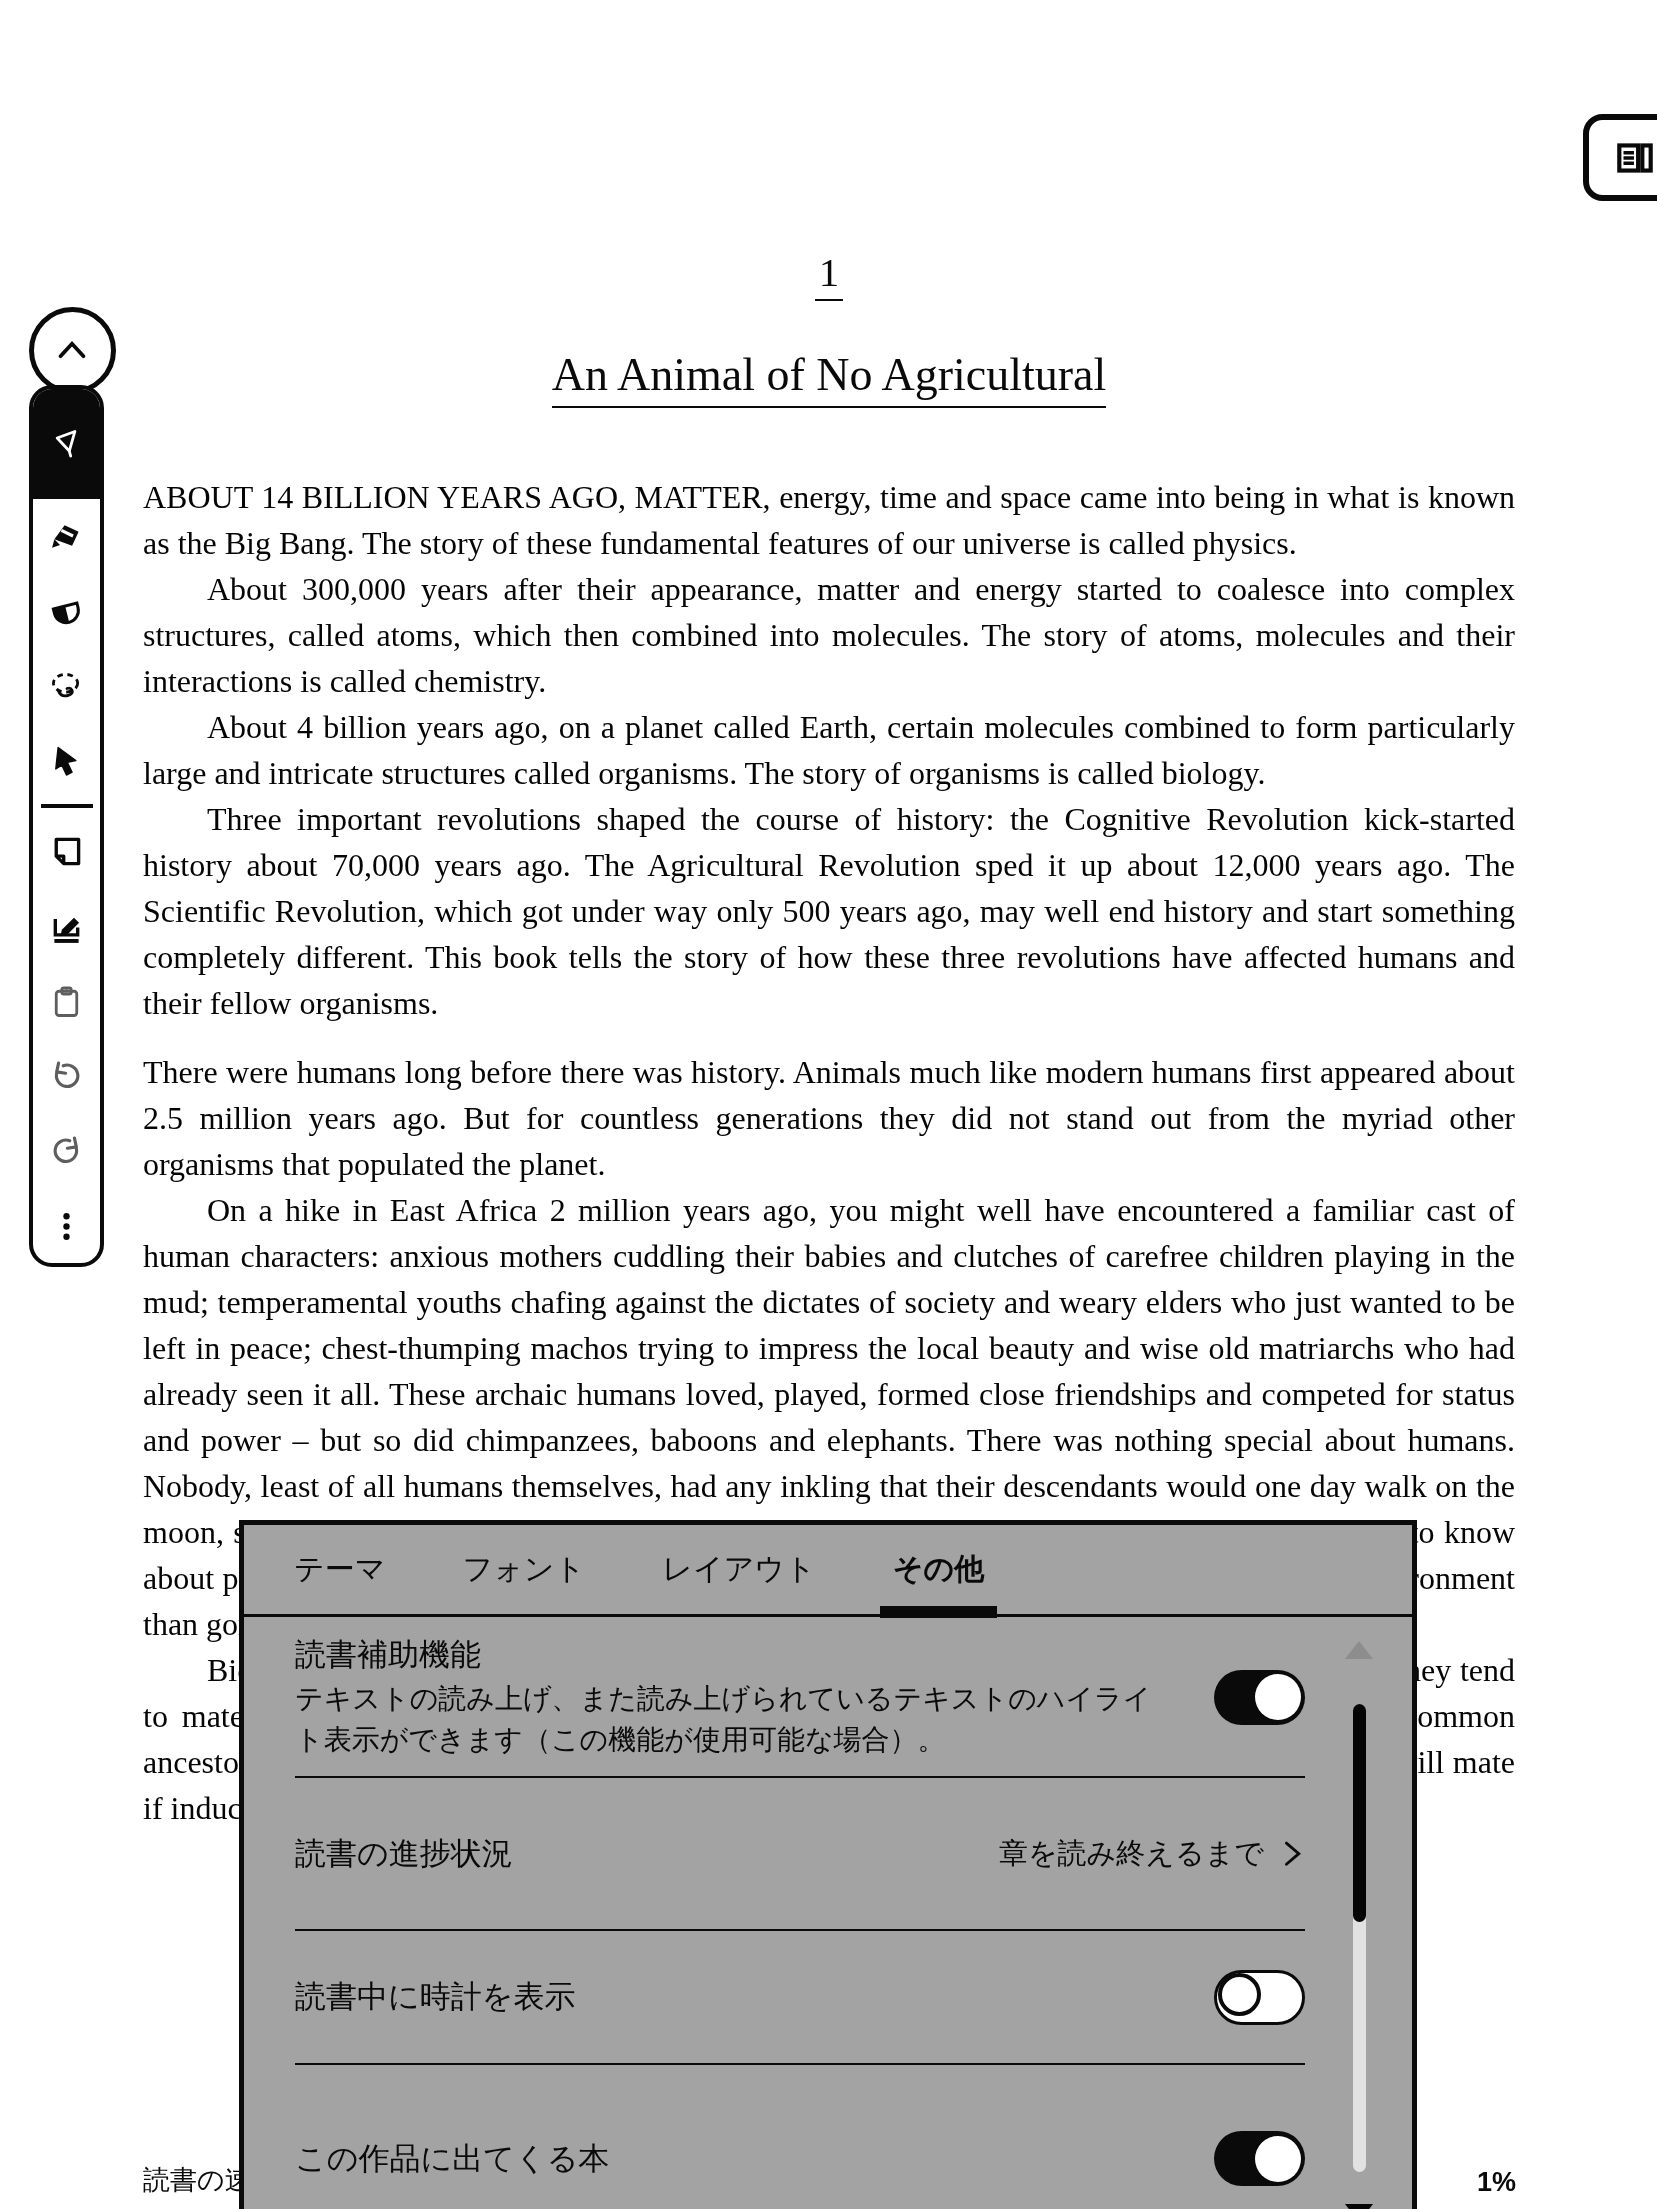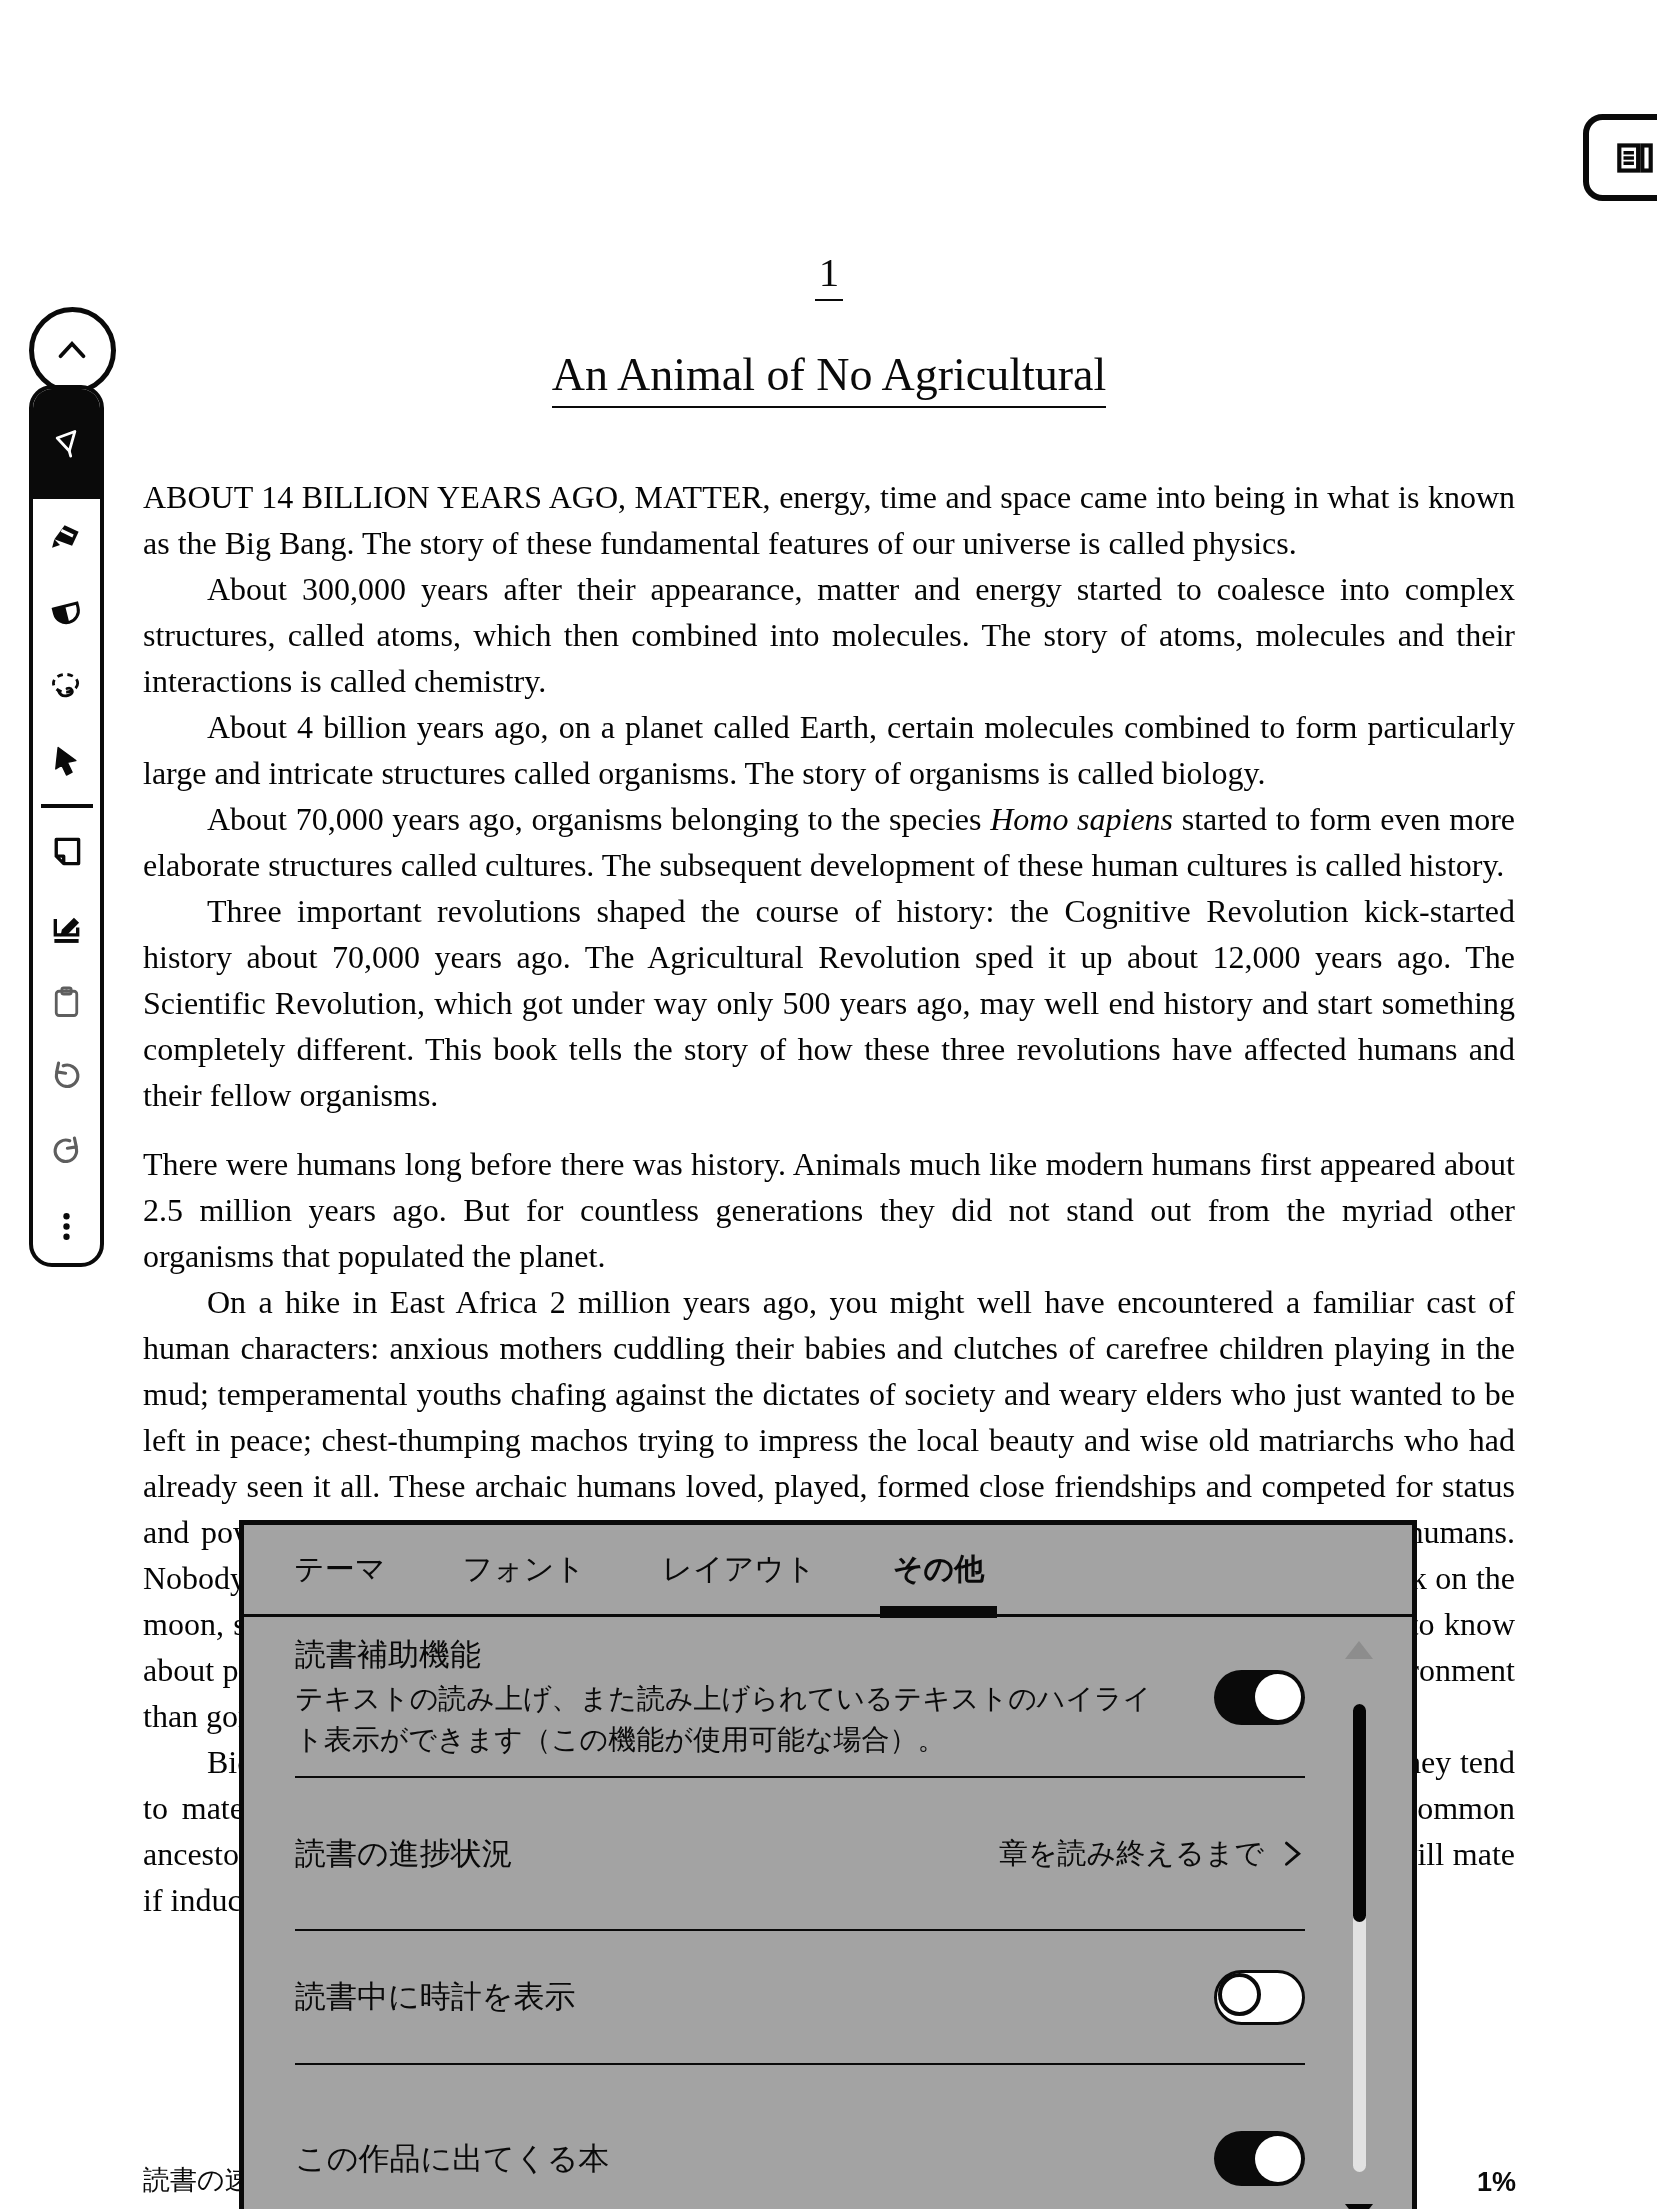--- a/index.html
+++ b/index.html
@@ -192,21 +192,20 @@
     </div>
   </div>
 
 <div class="page">
   <div class="chapter-num"><span>1</span></div>
   <div class="chapter-title"><span>An Animal of No Agricultural</span></div>
   <div class="body-text" id="body-text">
       <p class=""><span>ABOUT 14 BILLION YEARS AGO, MATTER, energy, time and space came into being in what is known as the Big Bang. The story of these fundamental features of our universe is called physics.</span></p>
       <p class="indent"><span>About 300,000 years after their appearance, matter and energy started to coalesce into complex structures, called atoms, which then combined into molecules. The story of atoms, molecules and their interactions is called chemistry.</span></p>
       <p class="indent"><span>About 4 billion years ago, on a planet called Earth, certain molecules combined to form particularly large and intricate structures called organisms. The story of organisms is called biology.</span></p>
-      <p class="indent"><span>About 70,000 years ago, organisms belonging to the species </span><i>Homo sapiens</i><span> started to form even more elaborate structures called cultures. The subsequent development of these human cultures is called history.</span></p>
       <p class="indent"><span>Three important revolutions shaped the course of history: the Cognitive Revolution kick-started history about 70,000 years ago. The Agricultural Revolution sped it up about 12,000 years ago. The Scientific Revolution, which got under way only 500 years ago, may well end history and start something completely different. This book tells the story of how these three revolutions have affected humans and their fellow organisms.</span></p>
       <p class=" gap"><span>There were humans long before there was history. Animals much like modern humans first appeared about 2.5 million years ago. But for countless generations they did not stand out from the myriad other organisms that populated the planet.</span></p>
       <p class="indent"><span>On a hike in East Africa 2 million years ago, you might well have encountered a familiar cast of human characters: anxious mothers cuddling their babies and clutches of carefree children playing in the mud; temperamental youths chafing against the dictates of society and weary elders who just wanted to be left in peace; chest-thumping machos trying to impress the local beauty and wise old matriarchs who had already seen it all. These archaic humans loved, played, formed close friendships and competed for status and power – but so did chimpanzees, baboons and elephants. There was nothing special about humans. Nobody, least of all humans themselves, had any inkling that their descendants would one day walk on the moon, split the atom, fathom the genetic code and write history books. The most important thing to know about prehistoric humans is that they were insignificant animals with no more impact on their environment than gorillas, fireflies or jellyfish.</span></p>
       <p class="indent"><span>Biologists classify organisms into species. Animals are said to belong to the same species if they tend to mate with each other, giving birth to fertile offspring. Horses and donkeys have a recent common ancestor and share many physical traits. But they show little sexual interest in one another. They will mate if induced to do so – but their offspring, called mules, are sterile.</span></p>
     </div>
 </div>
 
 <div class="statusbar">
   <span class="left">読書の速</span>
   <span class="right">1%</span>

